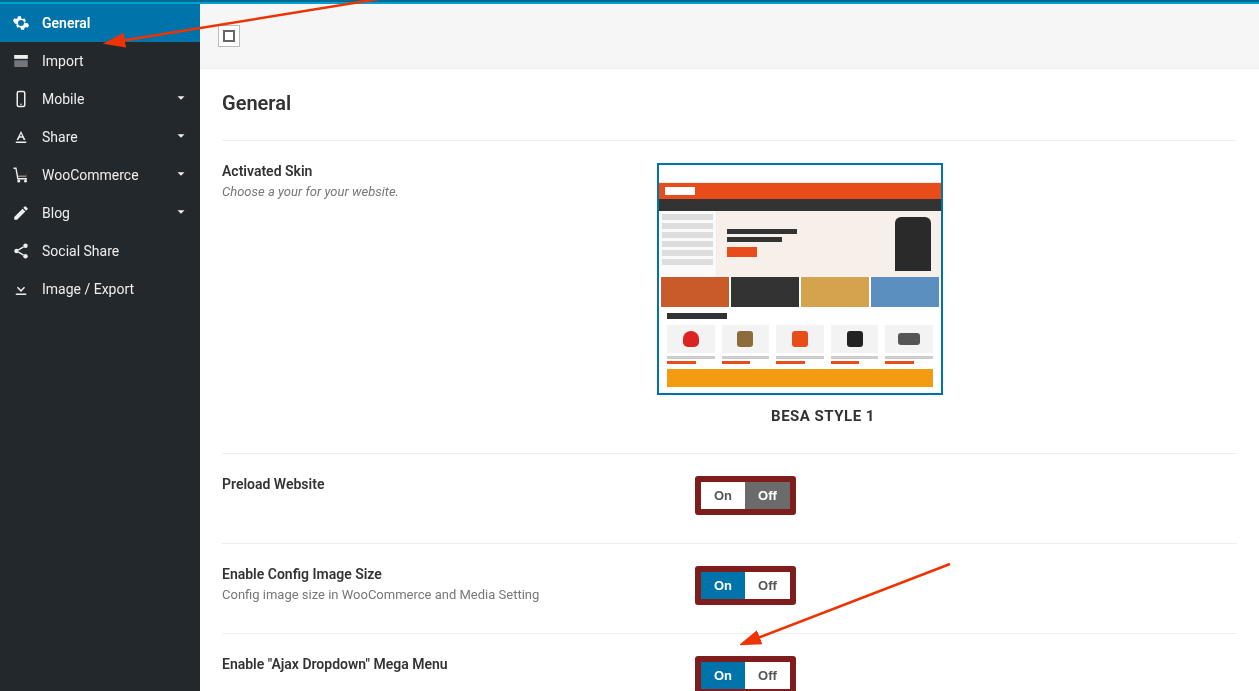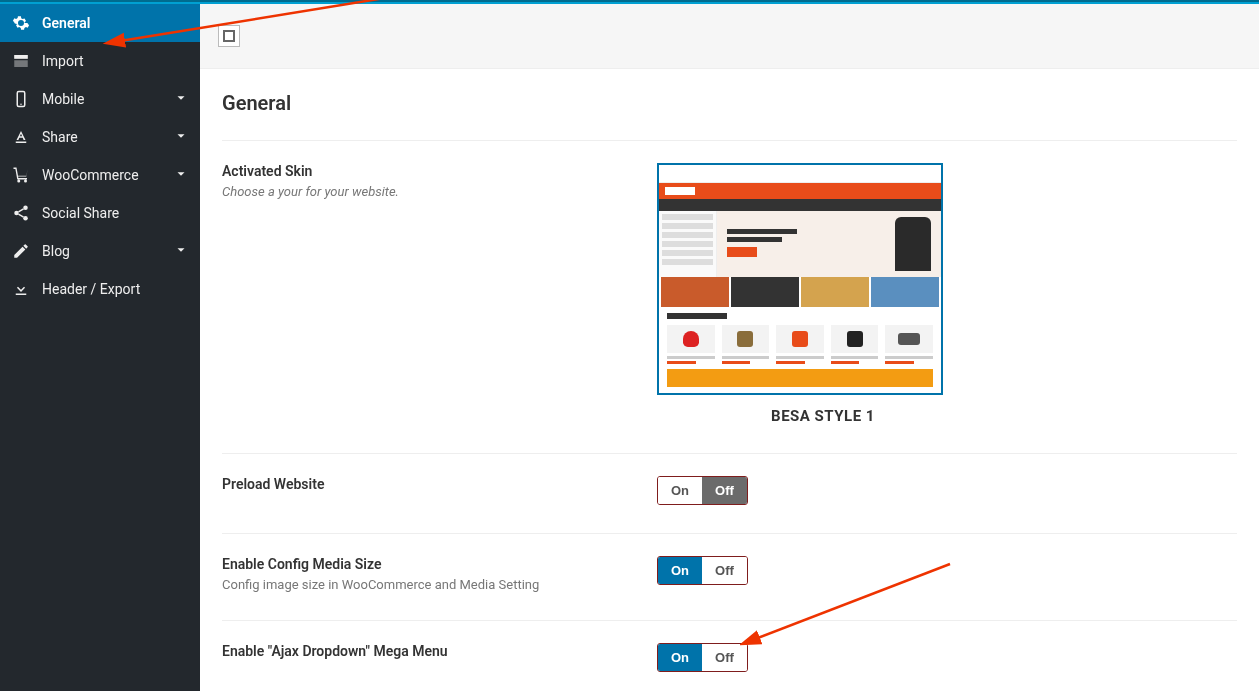--- a/index.html
+++ b/index.html
@@ -21,21 +21,21 @@
   h2.page-title { font-size: 20px; font-weight: 600; color: #333; margin-bottom: 25px; }
   .field-row { display: flex; border-bottom: 1px solid #eee; padding: 22px 0 28px; }
   .field-row:first-of-type { border-top: 1px solid #eee; }
   .field-left { width: 435px; }
   .field-label { font-size: 14px; font-weight: 600; color: #333; margin-bottom: 5px; }
   .field-desc { font-size: 13px; color: #777; font-style: italic; }
   .field-right { flex: 1; }
   .skin-box { width: 332px; }
   .skin-preview { width: 286px; height: 232px; border: 2px solid #0073aa; background: #fff; position: relative; overflow: hidden; }
   .skin-title { text-align: center; font-size: 15px; font-weight: 700; color: #333; letter-spacing: 0.5px; margin-top: 12px; }
-  .toggle { display: inline-flex; border: 1px solid #7f1d1d; border-radius: 3px; overflow: hidden; }
+  .toggle { display: inline-flex; border: 6px solid #7f1d1d; border-radius: 3px; overflow: hidden; margin-left: 38px; }
   .toggle button { border: none; padding: 6px 13px; font-size: 13px; font-weight: 600; cursor: pointer; background: #fff; color: #555; }
   .toggle button.on-active { background: #0073aa; color: #fff; }
   .toggle button.off-active { background: #6b6b6b; color: #fff; }
   
   .arrow { position: absolute; pointer-events: none; }
   
   .pv-top { height: 18px; background: #fff; border-bottom: 1px solid #eee; }
   .pv-nav { height: 16px; background: #e84c1a; display:flex; align-items:center; padding:0 6px; }
   .pv-nav .logo { width:30px; height:8px; background:#fff; }
   .pv-subnav { height: 12px; background: #333; }
@@ -120,46 +120,46 @@
           </svg>
         </span>
       <span>WooCommerce</span>
       <span class="chev"><svg viewBox="0 0 24 24">
             <path d="M6 9l6 6 6-6z"></path>
           </svg></span>
     </div>
     <div class="sidebar-item">
       <span class="icon">
           <svg viewBox="0 0 24 24">
+            <path d="M3 17.25V21h3.75L17.81 9.94l-3.75-3.75L3 17.25zM20.71 7.04a1 1 0 000-1.41l-2.34-2.34a1 1 0 00-1.41 0l-1.83 1.83 3.75 3.75 1.83-1.83z"></path>
+          </svg>
+        </span>
+      <span>Blog</span>
+      <span class="chev"><svg viewBox="0 0 24 24">
+            <path d="M6 9l6 6 6-6z"></path>
+          </svg></span>
+    </div>
+    <div class="sidebar-item">
+      <span class="icon">
+          <svg viewBox="0 0 24 24">
             <circle cx="18" cy="5" r="3"></circle>
             <circle cx="6" cy="12" r="3"></circle>
             <circle cx="18" cy="19" r="3"></circle>
             <path d="M8.6 10.5l6.8-4M8.6 13.5l6.8 4" stroke="currentColor" stroke-width="2"></path>
           </svg>
         </span>
       <span>Social Share</span>
     </div>
     <div class="sidebar-item">
       <span class="icon">
           <svg viewBox="0 0 24 24">
-            <path d="M3 17.25V21h3.75L17.81 9.94l-3.75-3.75L3 17.25zM20.71 7.04a1 1 0 000-1.41l-2.34-2.34a1 1 0 00-1.41 0l-1.83 1.83 3.75 3.75 1.83-1.83z"></path>
-          </svg>
-        </span>
-      <span>Blog</span>
-      <span class="chev"><svg viewBox="0 0 24 24">
-            <path d="M6 9l6 6 6-6z"></path>
-          </svg></span>
-    </div>
-    <div class="sidebar-item">
-      <span class="icon">
-          <svg viewBox="0 0 24 24">
             <path d="M12 3v10l-4-4-1.4 1.4L12 16l5.4-5.6L16 9l-4 4V3h0zM5 18h14v2H5z"></path>
           </svg>
         </span>
-      <span>Header / Export</span>
+      <span>Image / Export</span>
     </div>
   </nav>
 
   <main class="main">
     <div class="main-top">
       <div class="square-btn">
           <span></span>
         </div>
     </div>
 
@@ -257,21 +257,21 @@
         <div class="field-right">
           <div class="toggle">
             <button>On</button>
             <button class="off-active">Off</button>
           </div>
         </div>
       </div>
 
       <div class="field-row">
         <div class="field-left">
-          <div class="field-label">Enable Config Media Size</div>
+          <div class="field-label">Enable Config Image Size</div>
           <div class="field-desc" style="font-style:normal">Config image size in WooCommerce and Media Setting</div>
         </div>
         <div class="field-right">
           <div class="toggle">
             <button class="on-active">On</button>
             <button>Off</button>
           </div>
         </div>
       </div>
 

